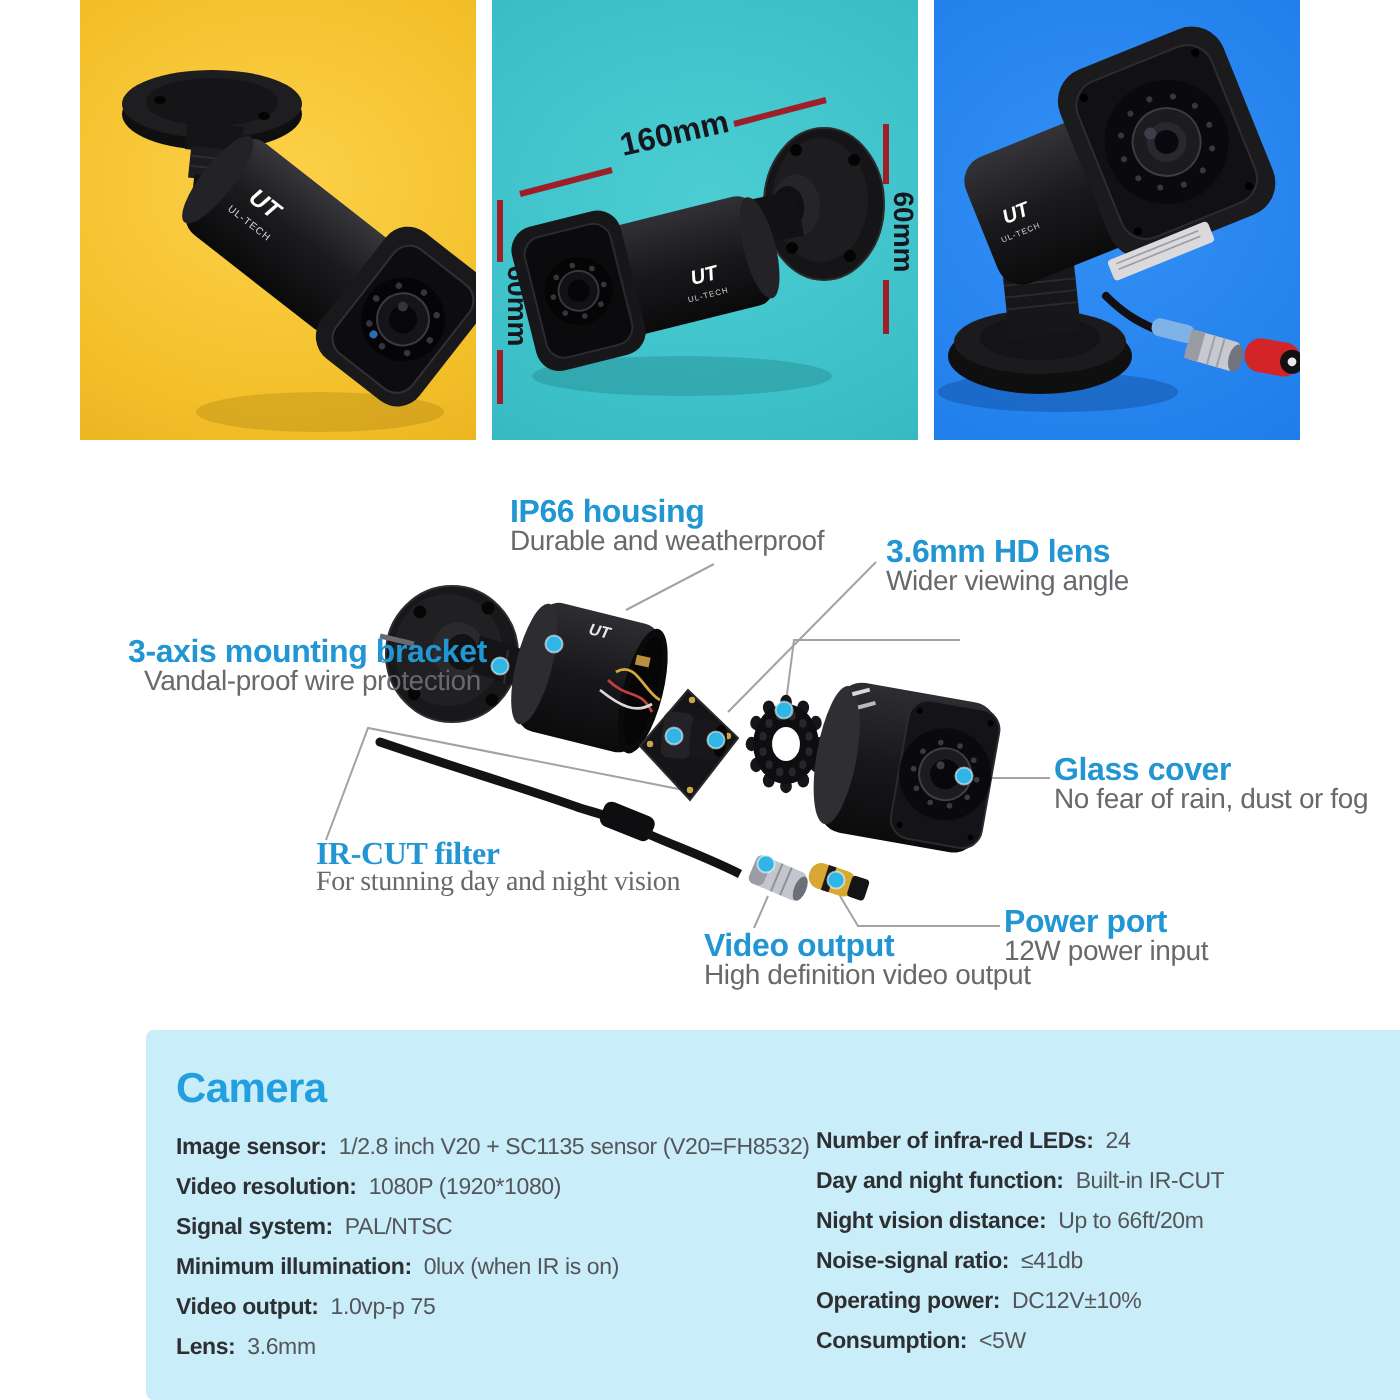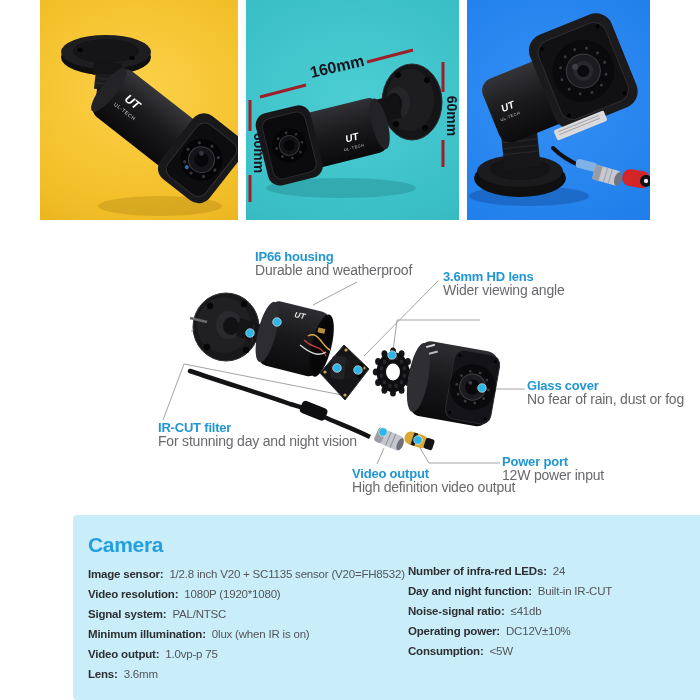--- a/index.html
+++ b/index.html
@@ -9,21 +9,21 @@
   
   .panel{position:absolute;top:0;height:220px;overflow:hidden;}
   #panel-yellow{left:40px;width:198px;background:radial-gradient(120% 90% at 50% 42%, #fdd14a 0%, #f3c02a 55%, #e2aa19 100%);}
   #panel-teal{left:246px;width:213px;background:radial-gradient(120% 90% at 50% 45%, #4bcdd3 0%, #3bbfc6 60%, #2fadb6 100%);}
   #panel-blue{left:467px;width:183px;background:radial-gradient(130% 100% at 45% 45%, #3490f5 0%, #2280ec 60%, #176fdd 100%);}
   .panel svg{position:absolute;left:0;top:0;}
 
   
   #diagram-svg{position:absolute;left:0;top:0;pointer-events:none;}
   .dlabel{position:absolute;white-space:nowrap;}
-  .dlabel .t{display:block;color:#2196d3;font-weight:bold;font-size:13px;line-height:15px;letter-spacing:-0.2px;}
+  .dlabel .t{display:block;color:#2196d3;font-weight:bold;font-size:16px;line-height:15px;letter-spacing:-0.2px;}
   .dlabel .s{display:block;color:#68696c;font-size:14px;line-height:13px;letter-spacing:-0.2px;}
 
   
   #specs{position:absolute;left:73px;top:515px;width:662px;height:185px;background:#c9eef9;border-radius:4px;}
   #specs .heading{position:absolute;left:15px;top:18px;font-size:21px;font-weight:bold;color:#239fe0;letter-spacing:-0.3px;}
   .spec-col{position:absolute;font-size:11.5px;letter-spacing:-0.2px;}
   #spec-col-left{left:15px;top:49px;width:305px;}
   #spec-col-right{left:335px;top:46px;width:212px;}
   .srow{line-height:20px;white-space:nowrap;}
   .srow .sl{font-weight:bold;color:#2e2f33;}
@@ -372,25 +372,29 @@
   </svg>
 
   <div class="dlabel" style="left:255px;top:249px;">
     <span class="t">IP66 housing</span>
     <span class="s">Durable and weatherproof</span>
   </div>
   <div class="dlabel" style="left:443px;top:269px;">
     <span class="t">3.6mm HD lens</span>
     <span class="s">Wider viewing angle</span>
   </div>
+  <div class="dlabel" style="left:64px;top:319px;">
+    <span class="t">3-axis mounting bracket</span>
+    <span class="s" style="padding-left:8px;">Vandal-proof wire protection</span>
+  </div>
   <div class="dlabel" style="left:527px;top:378px;">
     <span class="t">Glass cover</span>
     <span class="s">No fear of rain, dust or fog</span>
   </div>
-  <div class="dlabel" style="left:158px;top:420px;">
+  <div class="dlabel" style="left:158px;top:420px;font-family:Liberation Serif, serif;">
     <span class="t">IR-CUT filter</span>
     <span class="s">For stunning day and night vision</span>
   </div>
   <div class="dlabel" style="left:352px;top:466px;">
     <span class="t">Video output</span>
     <span class="s">High definition video output</span>
   </div>
   <div class="dlabel" style="left:502px;top:454px;">
     <span class="t">Power port</span>
     <span class="s">12W power input</span>
@@ -429,20 +433,24 @@
     <div class="spec-col" id="spec-col-right">
       <div class="srow">
         <span class="sl">Number of infra-red LEDs:</span>
         <span class="sv">24</span>
       </div>
       <div class="srow">
         <span class="sl">Day and night function:</span>
         <span class="sv">Built-in IR-CUT</span>
       </div>
       <div class="srow">
+        <span class="sl">Night vision distance:</span>
+        <span class="sv">Up to 66ft/20m</span>
+      </div>
+      <div class="srow">
         <span class="sl">Noise-signal ratio:</span>
         <span class="sv">≤41db</span>
       </div>
       <div class="srow">
         <span class="sl">Operating power:</span>
         <span class="sv">DC12V±10%</span>
       </div>
       <div class="srow">
         <span class="sl">Consumption:</span>
         <span class="sv">&lt;5W</span>

